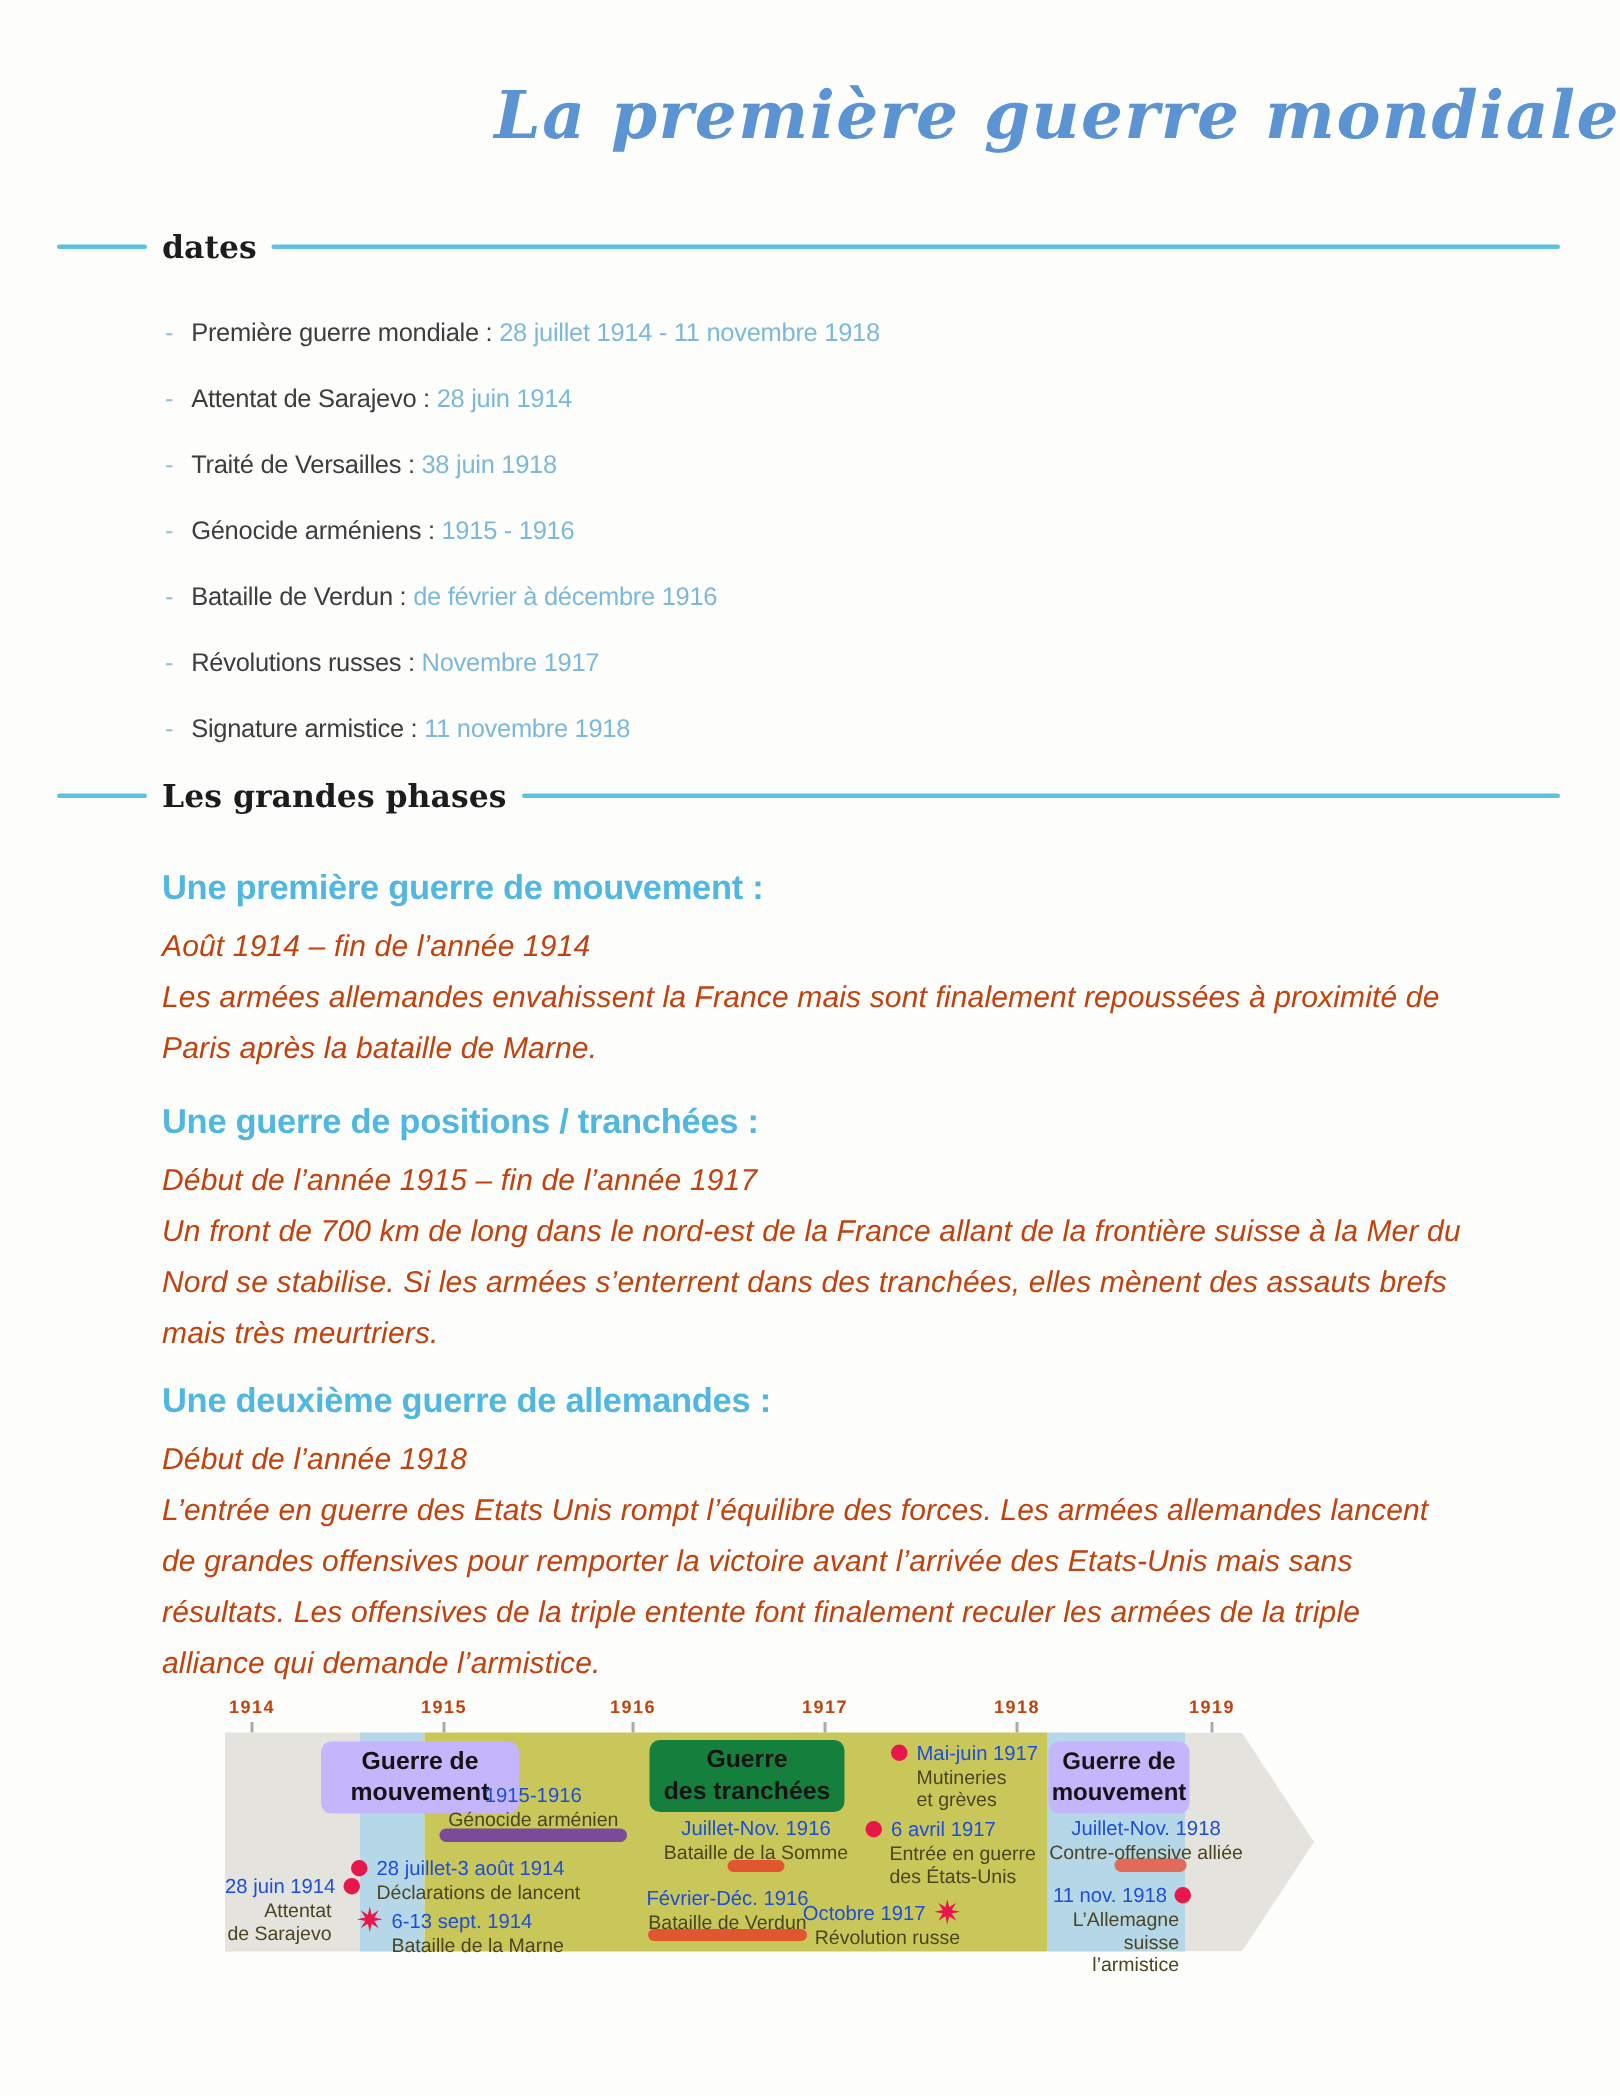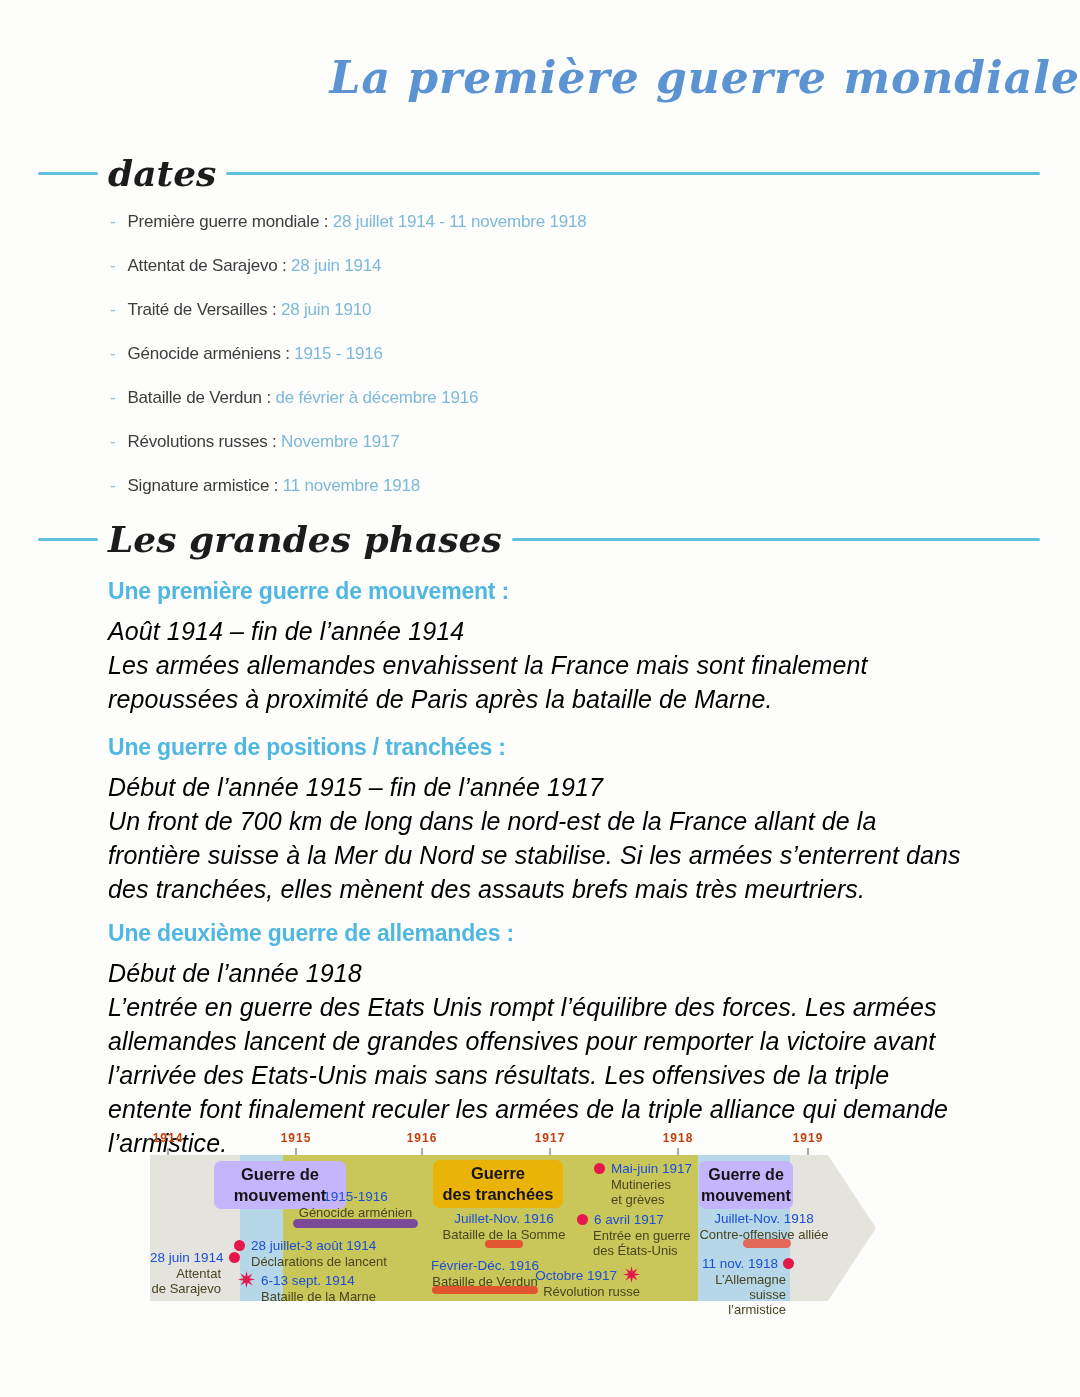--- a/index.html
+++ b/index.html
@@ -20,42 +20,42 @@
 
   
   .rule {
     position:absolute; left:38px; right:40px;
     display:flex; align-items:center;
   }
   .rule .seg { height:3px; background:#5fc0e0; border-radius:2px; }
   .rule .seg-l { width:60px; }
   .rule .seg-r { flex:1; }
   .rule .word {
-    font-family:"DejaVu Serif", serif; font-style:italic; font-weight:bold;
-    font-size:36px; color:#1c1c1c; padding:0 10px; white-space:nowrap;
+    font-family:"DejaVu Serif", serif; font-weight:bold;
+    font-size:21px; color:#1c1c1c; padding:0 10px; white-space:nowrap;
   }
   #rule-dates { top:152px; }
   #rule-phases { top:518px; }
 
   
   .dates-list { position:absolute; left:110px; top:209px; list-style:none; }
   .date-item { font-size:17px; line-height:25px; margin-bottom:19px; letter-spacing:-0.2px; }
   .date-item .dash { color:#94bed2; margin-right:12px; }
   .date-item .lbl { color:#3d3d3d; }
   .date-item .val { color:#7cb9d8; }
 
   
   .phase-heading {
     position:absolute; left:108px;
     font-size:23px; font-weight:bold; color:#50b7e0; letter-spacing:-0.2px;
   }
   #ph1-h { top:578px; } #ph2-h { top:734px; } #ph3-h { top:920px; }
   .phase-block {
     position:absolute; left:108px; width:866px;
-    font-style:italic; font-size:25px; line-height:34px; color:#000000;
+    font-style:italic; font-size:20px; line-height:34px; color:#c2410c;
     letter-spacing:0.1px;
   }
   #ph1-b { top:614px; } #ph2-b { top:770px; } #ph3-b { top:956px; }
 
   
   .timeline { position:absolute; left:150px; top:1131px; width:728px; height:178px; }
   .tl-year {
     position:absolute; top:0; transform:translateX(-50%);
     font-size:12px; font-weight:bold; color:#c2410c; letter-spacing:1px;
   }
@@ -67,21 +67,21 @@
   .b-blue2 { left:548px; width:92px;  background:#b5d7e8; }
   .b-arrow { left:640px; width:86px;  background:#e4e3de;
     clip-path:polygon(0 0, 44% 0, 100% 50%, 44% 100%, 0 100%); }
 
   .tl-label {
     position:absolute; text-align:center; border-radius:7px;
     font-weight:bold; color:#141414; font-size:16.5px; line-height:21px;
     padding:3px 2px;
   }
   .lb-blue { background:#c4b5fd; }
-  .lb-yellow { background:#eab308; }
+  .lb-yellow { background:#15803d; }
   #lb1 { left:64px;  top:30px; width:132px; }
   #lb2 { left:283px; top:29px; width:130px; }
   #lb3 { left:549px; top:30px; width:94px; font-size:16px; }
   .tl-label span { display:block; }
 
   .ev { position:absolute; font-size:13px; line-height:15px; color:#4a4520; }
   .ev .ev-date { font-weight:normal; color:#1d4ed8; font-size:13.5px; }
   .ev .ev-line1 { line-height:17px; white-space:nowrap; }
   .dot {
     display:inline-block; width:11px; height:11px; border-radius:50%;
@@ -134,21 +134,21 @@
   </div>
 
   <ul class="dates-list">
     <li class="date-item">
       <span class="dash">-</span><span class="lbl">Première guerre mondiale :</span> <span class="val">28 juillet 1914 - 11 novembre 1918</span>
     </li>
     <li class="date-item">
       <span class="dash">-</span><span class="lbl">Attentat de Sarajevo :</span> <span class="val">28 juin 1914</span>
     </li>
     <li class="date-item">
-      <span class="dash">-</span><span class="lbl">Traité de Versailles :</span> <span class="val">28 juin 1910</span>
+      <span class="dash">-</span><span class="lbl">Traité de Versailles :</span> <span class="val">38 juin 1918</span>
     </li>
     <li class="date-item">
       <span class="dash">-</span><span class="lbl">Génocide arméniens :</span> <span class="val">1915 - 1916</span>
     </li>
     <li class="date-item">
       <span class="dash">-</span><span class="lbl">Bataille de Verdun :</span> <span class="val">de février à décembre 1916</span>
     </li>
     <li class="date-item">
       <span class="dash">-</span><span class="lbl">Révolutions russes :</span> <span class="val">Novembre 1917</span>
     </li>

